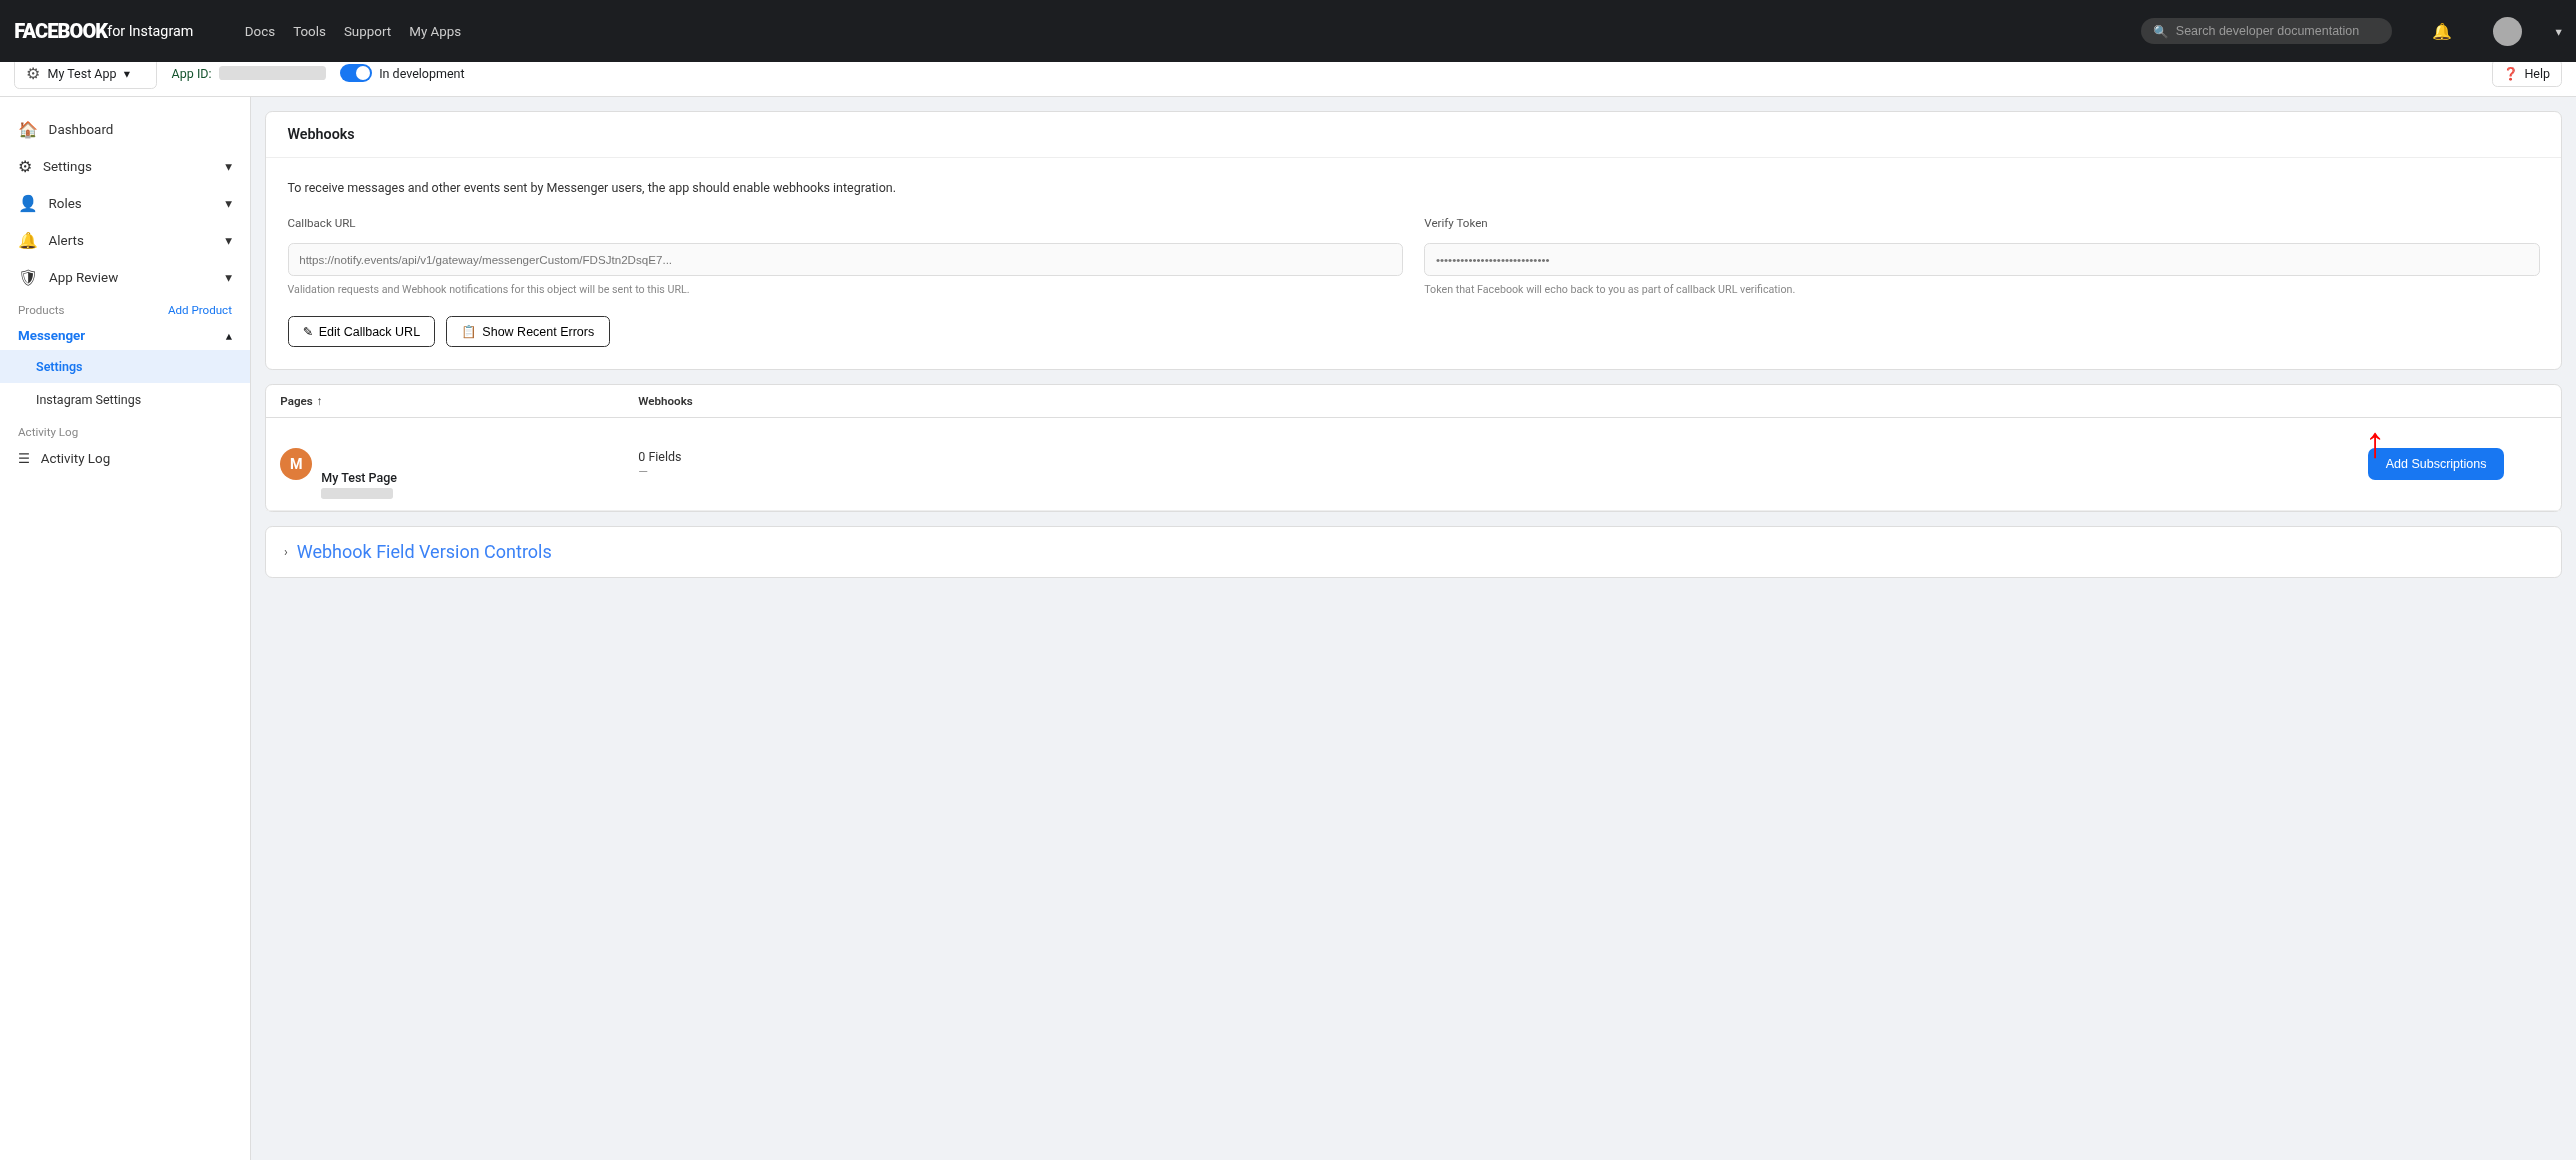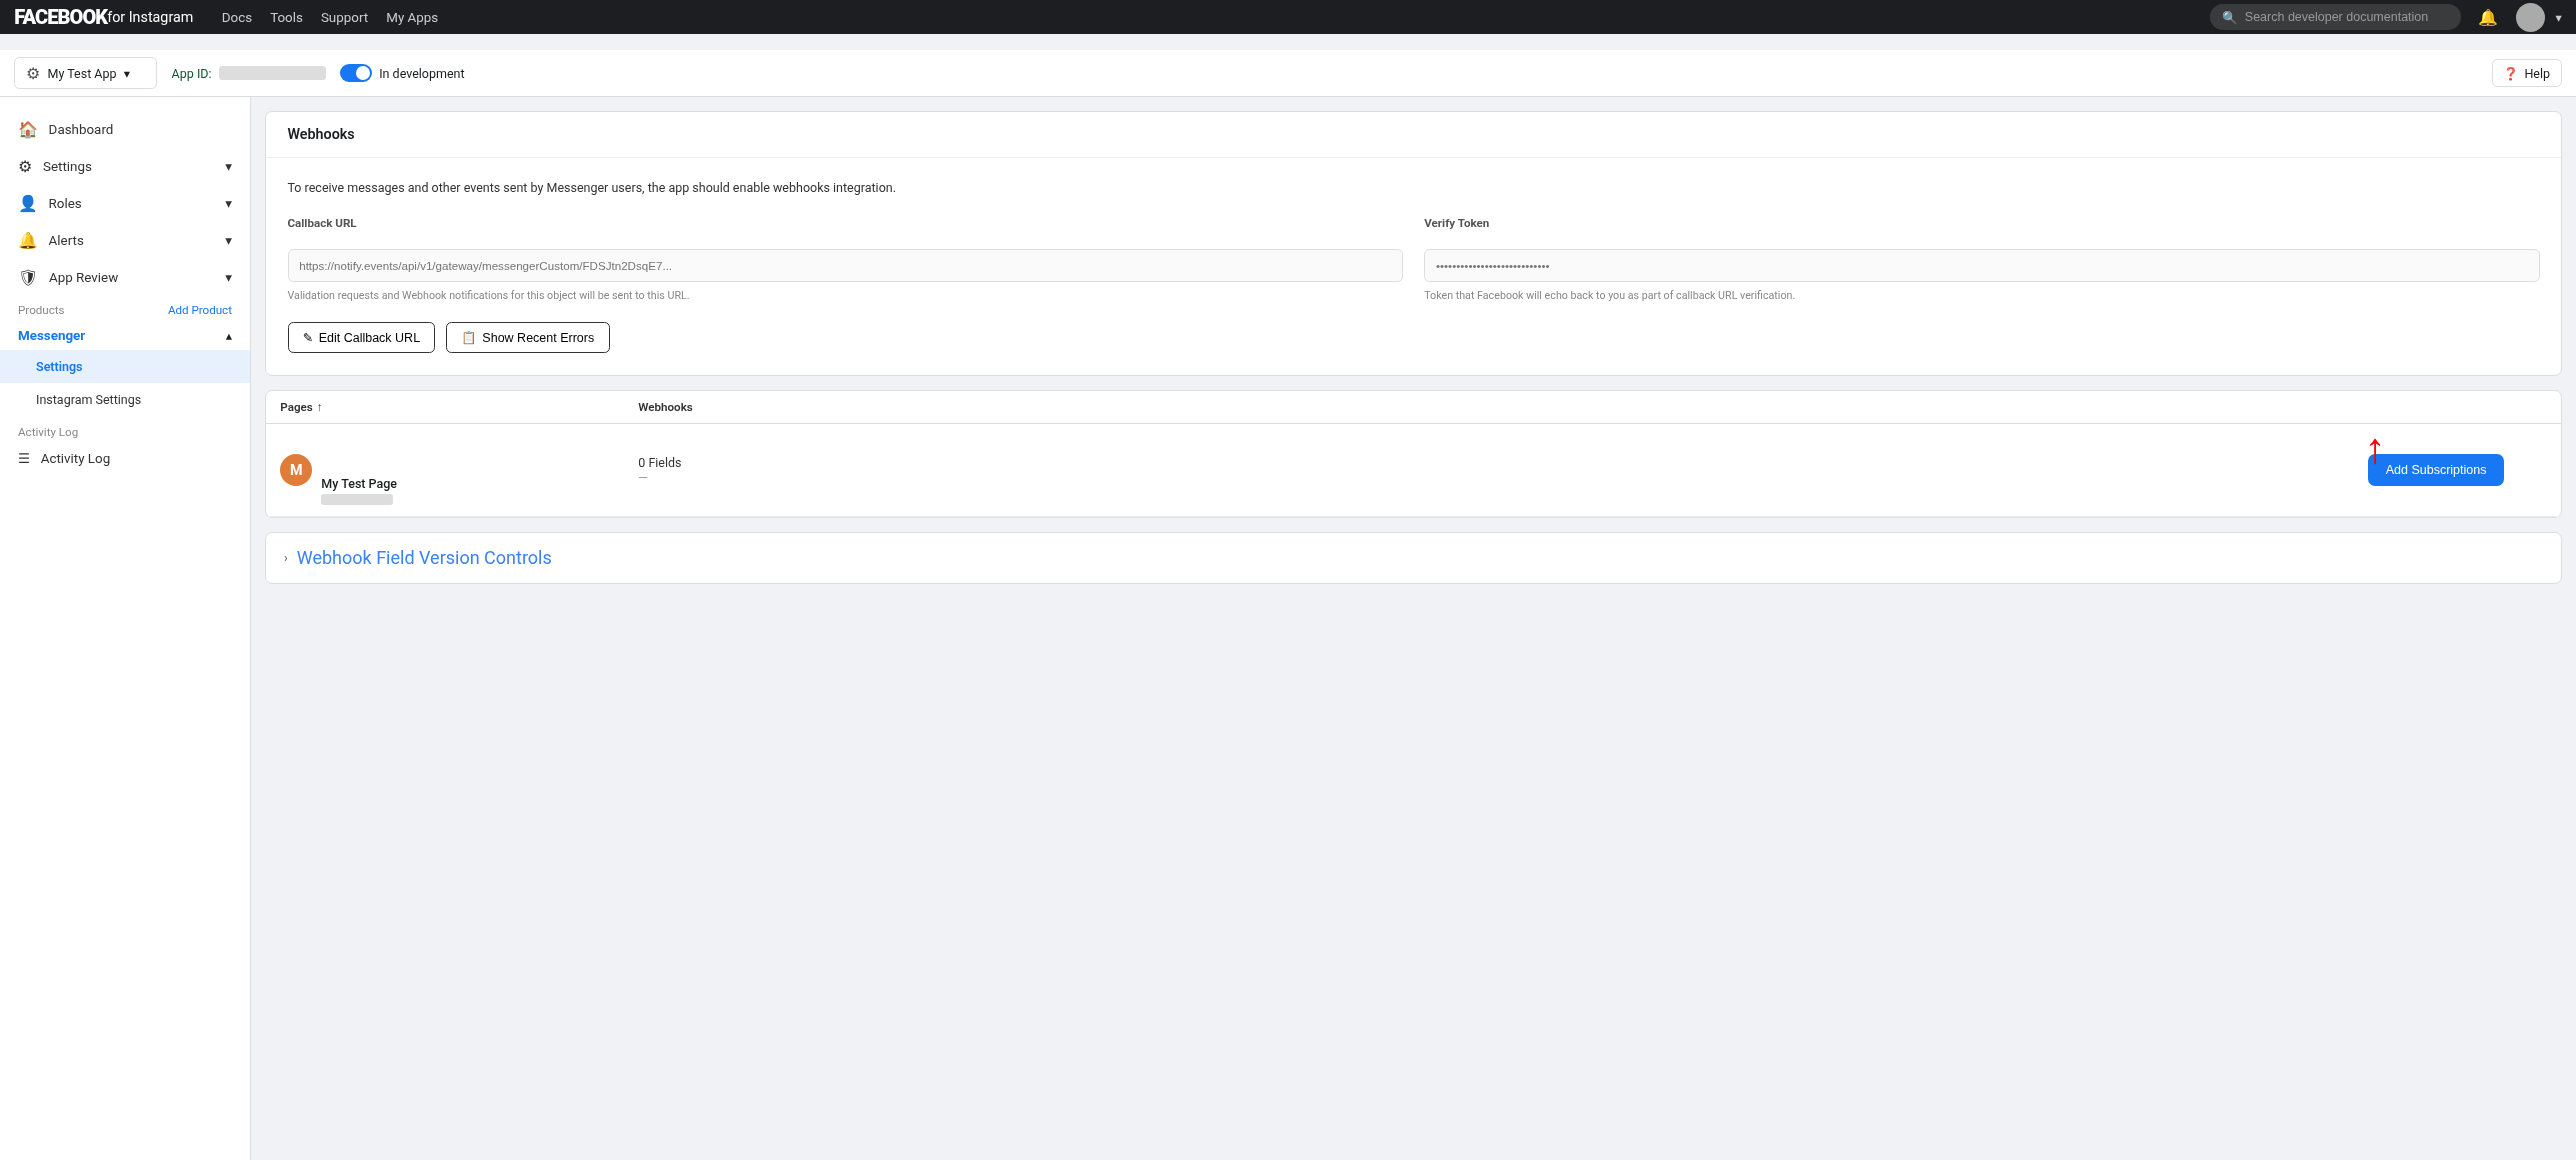--- a/index.html
+++ b/index.html
@@ -1,25 +1,25 @@
 <!DOCTYPE html>
 <html style="font-size:14.3px"><head>
   <meta charset="utf-8">
   <style>
     * { box-sizing: border-box; margin: 0; padding: 0; }
     body { font-family: -apple-system, BlinkMacSystemFont, 'Segoe UI', Roboto, Helvetica, Arial, sans-serif; background: #f0f2f5; font-size: 12.5px; color: #1c1e21; }
 
     
     .top-nav {
       background: #1c1e21;
-      height: 34px;
+      height: 62px;
       display: flex;
       align-items: center;
       padding: 0 14.3px;
-      gap: 7px;
+      gap: 30px;
       position: fixed;
       top: 0; left: 0; right: 0;
       z-index: 100;
     }
     .fb-logo {
       display: flex;
       align-items: center;
       gap: 0;
       color: white;
       font-size: 16px;
@@ -249,22 +249,22 @@
     .form-row {
       display: grid;
       grid-template-columns: 1fr 1fr;
       gap: 21.5px;
       margin-bottom: 10.7px;
     }
     .form-group label {
       display: block;
       font-size: 11.6px;
       color: #555;
-      margin-bottom: 19px;
-      font-weight: 700;
+      margin-bottom: 13px;
+      font-weight: 400;
     }
     .form-group input {
       width: 100%;
       padding: 9px 10.7px;
       border: 0.9px solid #ddd;
       border-radius: 5.4px;
       font-size: 11.6px;
       color: #666;
       background: #fafafa;
       outline: none;

